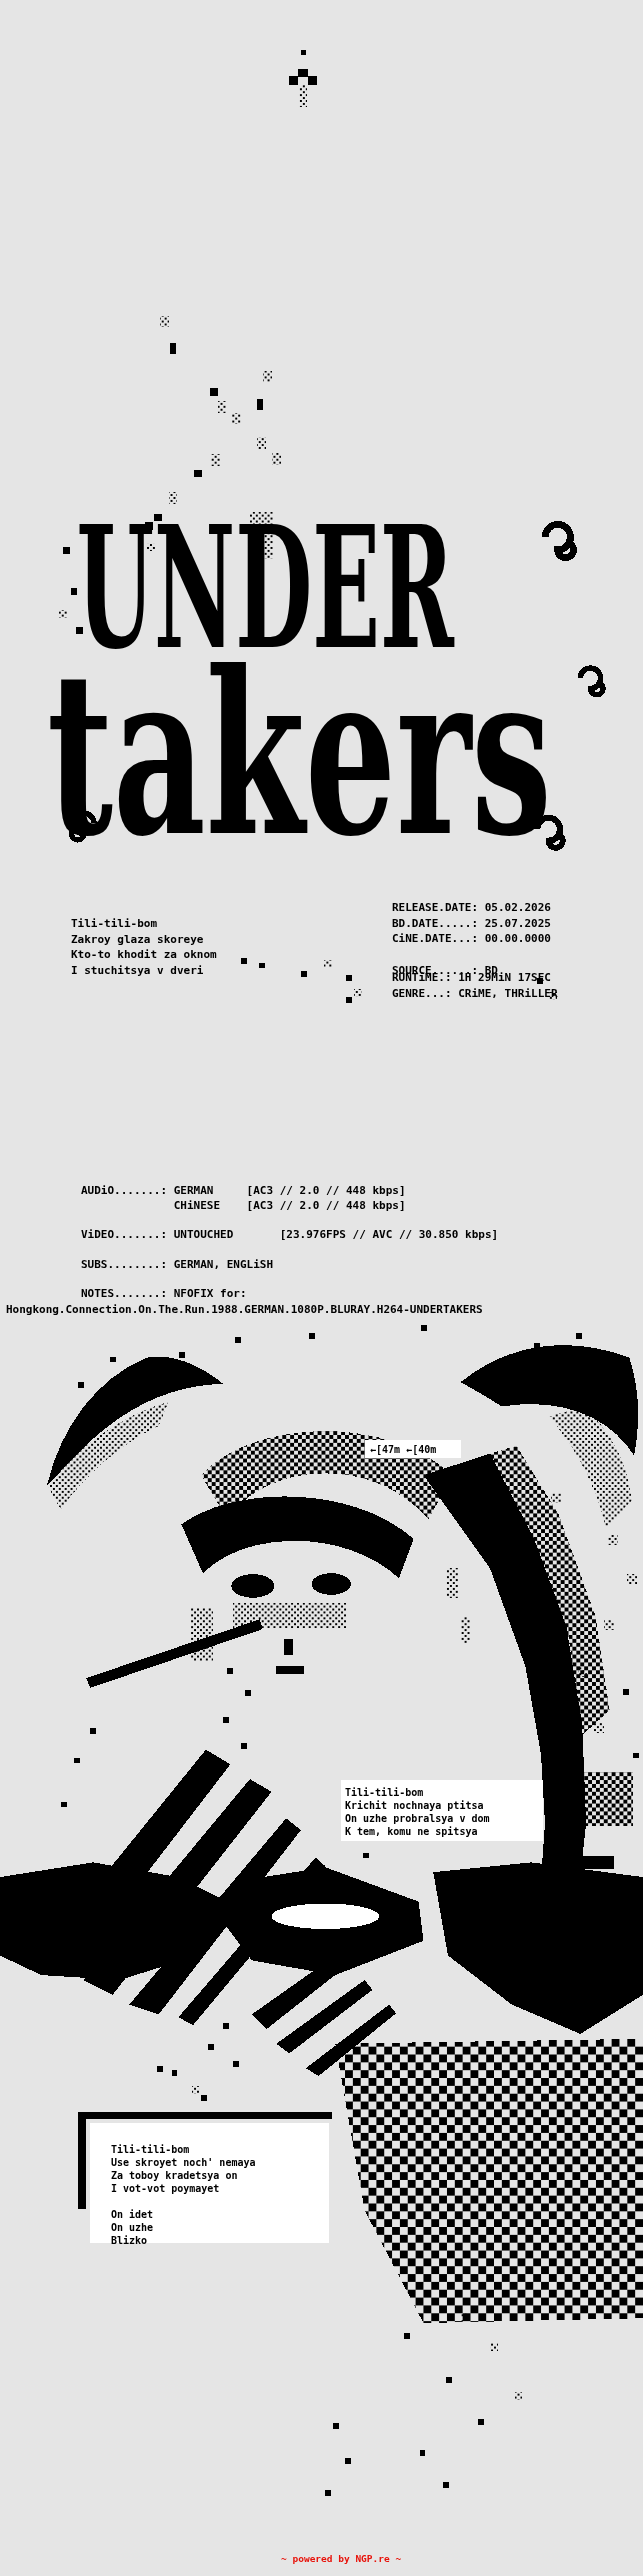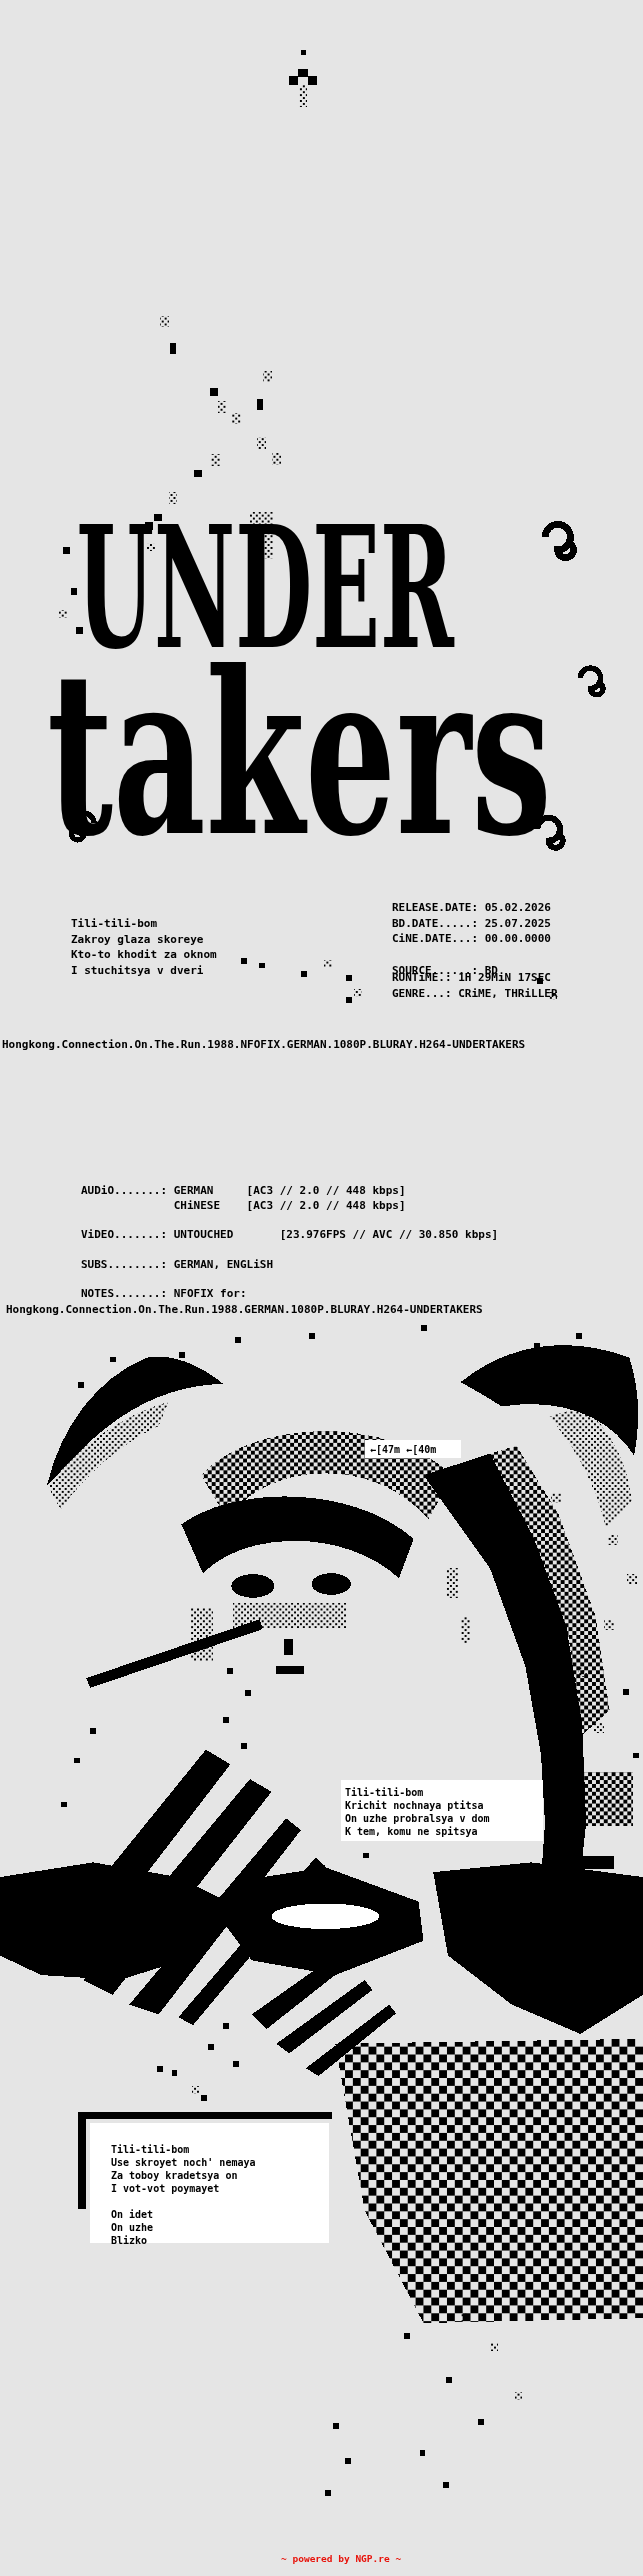--- a/index.html
+++ b/index.html
@@ -191,21 +191,20 @@
 Zakroy glaza skoreye
 Kto-to khodit za oknom
 I stuchitsya v dveri</div>
   <div class="t" style="left:392px;top:900px">RELEASE.DATE: 05.02.2026
 BD.DATE.....: 25.07.2025
 CiNE.DATE...: 00.00.0000
 
 SOURCE......: BD</div>
   <div class="t" style="left:392px;top:970px">RUNTiME.: 1H 29MiN 17SEC
 GENRE...: CRiME, THRiLLER</div>
-  <div class="t" style="left:2px;top:1037px">Hongkong.Connection.On.The.Run.1988.NFOFIX.GERMAN.1080P.BLURAY.H264-UNDERTAKERS</div>
   <div class="t lh15" style="left:81px;top:1184px">AUDiO.......: GERMAN     [AC3 // 2.0 // 448 kbps]
               CHiNESE    [AC3 // 2.0 // 448 kbps]
 
 ViDEO.......: UNTOUCHED       [23.976FPS // AVC // 30.850 kbps]
 
 SUBS........: GERMAN, ENGLiSH
 
 NOTES.......: NFOFIX for:</div>
   <div class="t" style="left:5.9px;top:1302px">Hongkong.Connection.On.The.Run.1988.GERMAN.1080P.BLURAY.H264-UNDERTAKERS</div>
 

